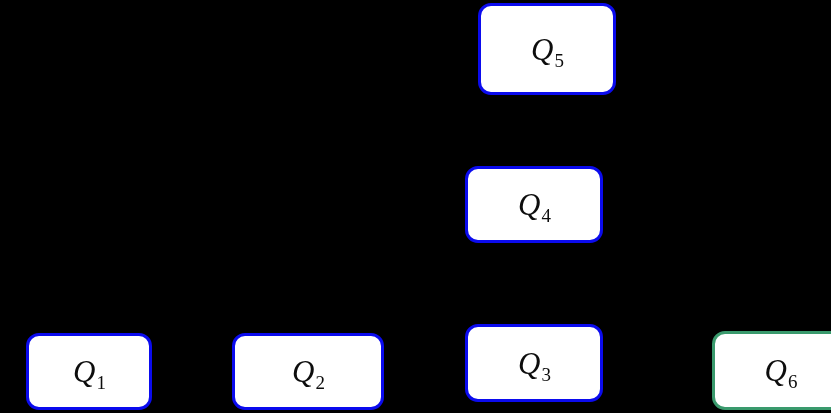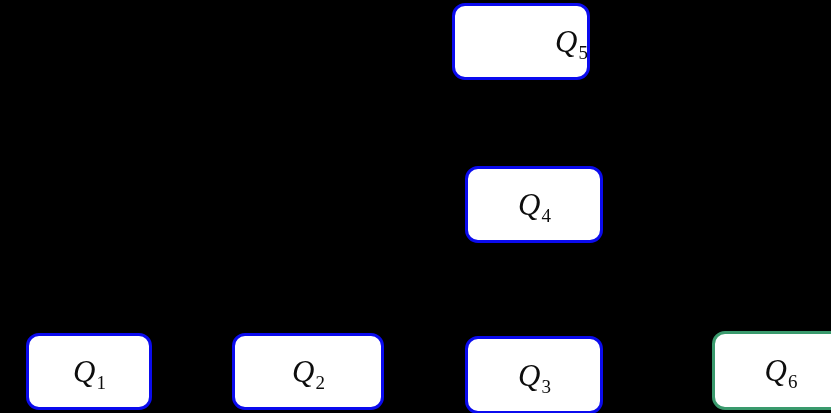--- a/index.html
+++ b/index.html
@@ -38,23 +38,23 @@
   .node-label .sub {
     font-style: normal;
     font-size: 19px;
     position: relative;
     top: 7px;
     left: 1px;
   }
   
   #node-q1 { left: 12px;   top: 333px; width: 126px; height: 77px; margin-left: 14px; }
   #node-q2 { left: 232px; top: 333px; width: 152px; height: 77px; }
-  #node-q3 { left: 465px; top: 336px; width: 138px; height: 78px; }
+  #node-q3 { left: 465px; top: 324px; width: 138px; height: 78px; }
   #node-q4 { left: 465px; top: 166px; width: 138px; height: 77px; }
-  #node-q5 { left: 452px; top: 3px;   width: 138px; height: 77px; justify-content: flex-end; }
+  #node-q5 { left: 478px; top: 3px;   width: 138px; height: 92px; }
   #node-q6 { left: 712px; top: 331px; width: 137px; height: 79px; }
 </style>
 </head>
 <body>
 
 <div class="canvas">
 
   <div class="node" id="node-q5">
     <span class="node-label"><span>Q</span><span class="sub">5</span></span>
   </div>

